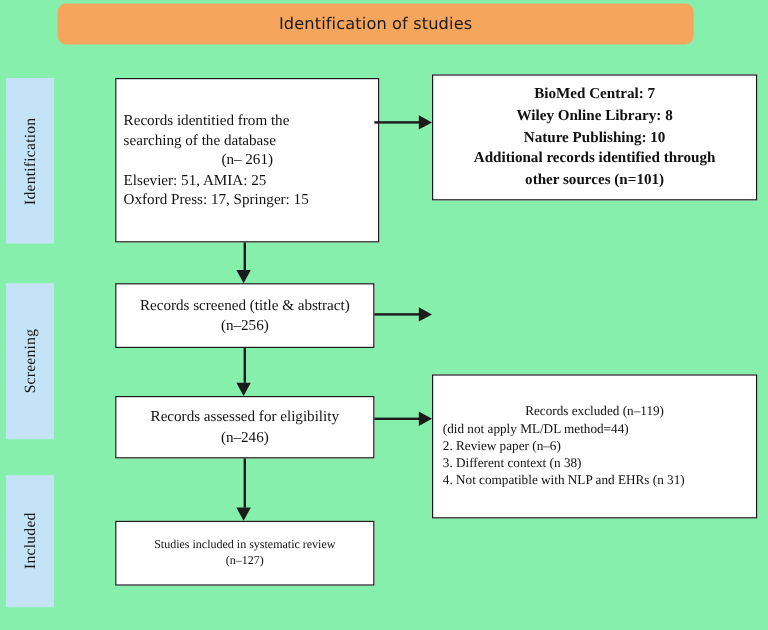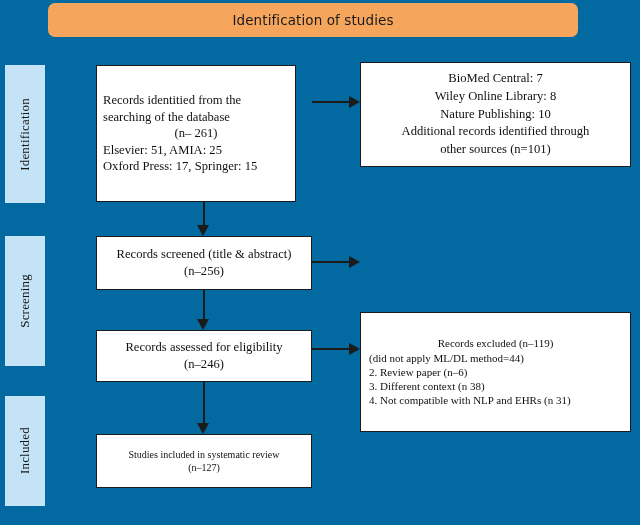--- a/index.html
+++ b/index.html
@@ -4,21 +4,21 @@
 <style>
   html, body {
     margin: 0;
     padding: 0;
     background: #ffffff;
   }
   #page {
     position: relative;
     width: 640px;
     height: 525px;
-    background: #0369a1;
+    background: #86efac;
     font-family: "Liberation Serif", "DejaVu Serif", serif;
     overflow: hidden;
   }
 
   
   .header-bar {
     position: absolute;
     left: 48px;
     top: 3px;
     width: 530px;
@@ -73,21 +73,21 @@
     padding: 0 6px;
   }
   .box .ln { display: block; white-space: nowrap; }
   .center { text-align: center; }
   .left   { text-align: left; }
   .gap    { height: 9px; }
   .gap-sm { height: 5px; }
 
   
   #box-identified {
-    left: 96px; top: 65px; width: 200px; height: 137px;
+    left: 96px; top: 65px; width: 220px; height: 137px;
     display: flex; flex-direction: column; justify-content: center;
   }
   #box-screened {
     left: 96px; top: 236px; width: 216px; height: 54px;
     display: flex; flex-direction: column; justify-content: center;
   }
   #box-eligibility {
     left: 96px; top: 330px; width: 216px; height: 52px;
     display: flex; flex-direction: column; justify-content: center;
   }
@@ -103,21 +103,21 @@
   }
   #box-excluded-screen {
     left: 360px; top: 233px; width: 271px; height: 57px;
     display: flex; flex-direction: column; justify-content: center;
   }
   #box-excluded-elig {
     left: 360px; top: 312px; width: 271px; height: 120px;
     display: flex; flex-direction: column; justify-content: center;
   }
 
-  #box-sources .ln { line-height: 1.42; }
+  #box-sources .ln { line-height: 1.42; font-weight: bold; }
   #box-excluded-elig .lines { padding: 0 8px; }
   #box-excluded-elig .ln { font-size: 11px; line-height: 1.3; }
   #box-included .ln { font-size: 10px; }
 
   
   .conn {
     position: absolute;
     background: #1b1b1b;
   }
   .h-line { height: 1.6px; }

